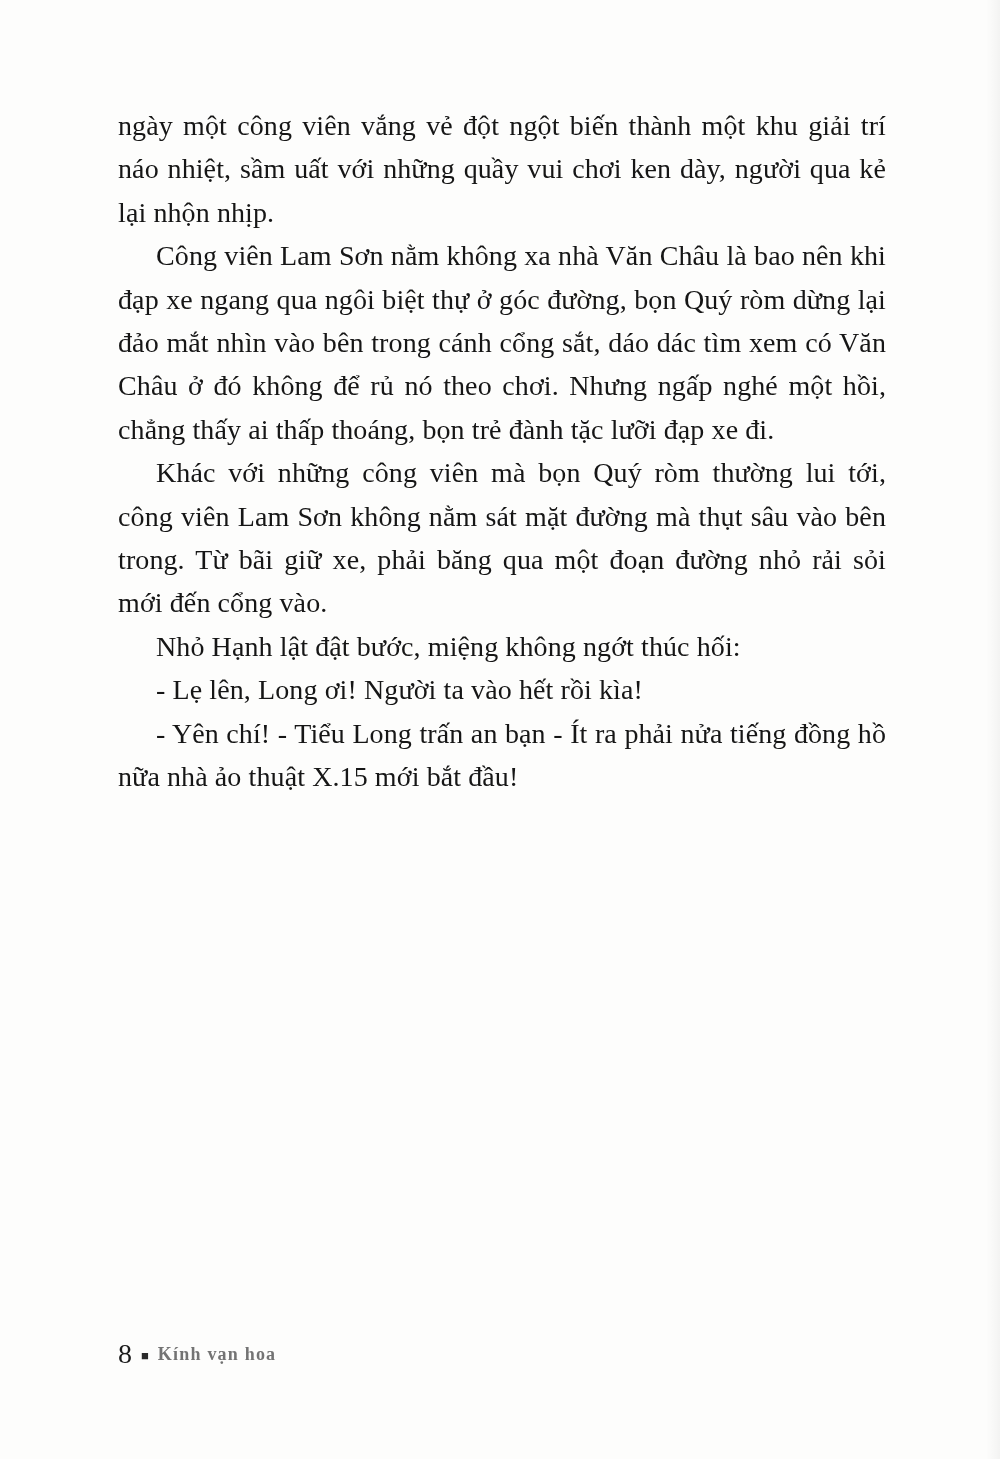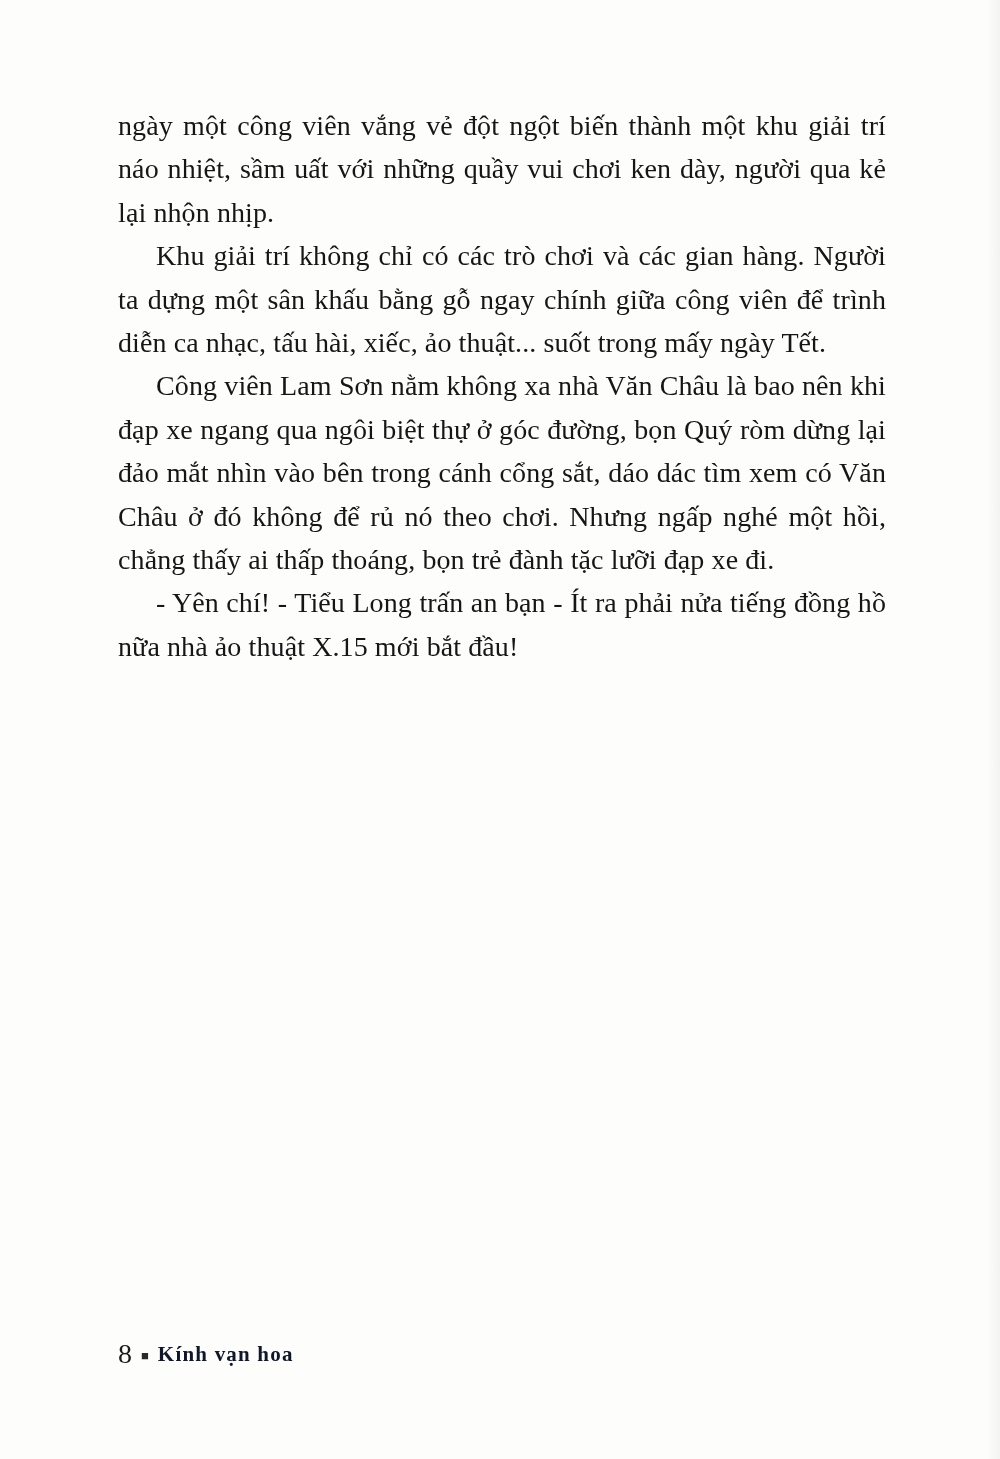--- a/index.html
+++ b/index.html
@@ -58,35 +58,37 @@
     font-size: 28px;
     color: #1c1c1c;
   }
   .footer-sep {
     font-size: 13px;
     color: #2a2a2a;
     line-height: 1;
     transform: translateY(1px);
   }
   .book-title {
-    font-size: 21px;
+    font-size: 18px;
     font-weight: bold;
-    color: #0f172a;
+    color: #737373;
     letter-spacing: 1.2px;
   }
 </style>
 </head>
 <body>
 
 <div class="page">
 
   <div class="text-block">
       <p class="para">ngày một công viên vắng vẻ đột ngột biến thành một khu giải trí náo nhiệt, sầm uất với những quầy vui chơi ken dày, người qua kẻ lại nhộn nhịp.</p>
-      <p class="para indent">Khu giải trí không chỉ có các trò chơi và các gian hàng. Người ta dựng một sân khấu bằng gỗ ngay chính giữa công viên để trình diễn ca nhạc, tấu hài, xiếc, ảo thuật... suốt trong mấy ngày Tết.</p>
       <p class="para indent">Công viên Lam Sơn nằm không xa nhà Văn Châu là bao nên khi đạp xe ngang qua ngôi biệt thự ở góc đường, bọn Quý ròm dừng lại đảo mắt nhìn vào bên trong cánh cổng sắt, dáo dác tìm xem có Văn Châu ở đó không để rủ nó theo chơi. Nhưng ngấp nghé một hồi, chẳng thấy ai thấp thoáng, bọn trẻ đành tặc lưỡi đạp xe đi.</p>
+      <p class="para indent">Khác với những công viên mà bọn Quý ròm thường lui tới, công viên Lam Sơn không nằm sát mặt đường mà thụt sâu vào bên trong. Từ bãi giữ xe, phải băng qua một đoạn đường nhỏ rải sỏi mới đến cổng vào.</p>
+      <p class="para indent">Nhỏ Hạnh lật đật bước, miệng không ngớt thúc hối:</p>
+      <p class="para indent">- Lẹ lên, Long ơi! Người ta vào hết rồi kìa!</p>
       <p class="para indent">- Yên chí! - Tiểu Long trấn an bạn - Ít ra phải nửa tiếng đồng hồ nữa nhà ảo thuật X.15 mới bắt đầu!</p>
     </div>
 
   <div class="footer">
     <span class="page-number">8</span>
     <span class="footer-sep">■</span>
     <span class="book-title">Kính vạn hoa</span>
   </div>
 
 </div>

